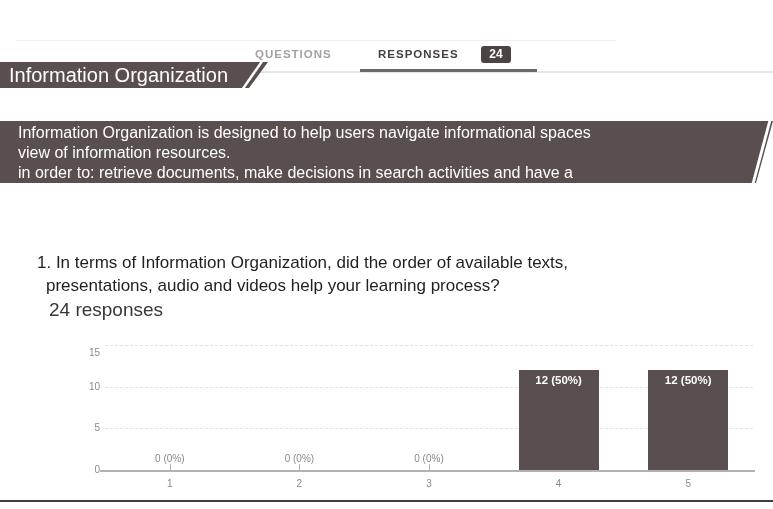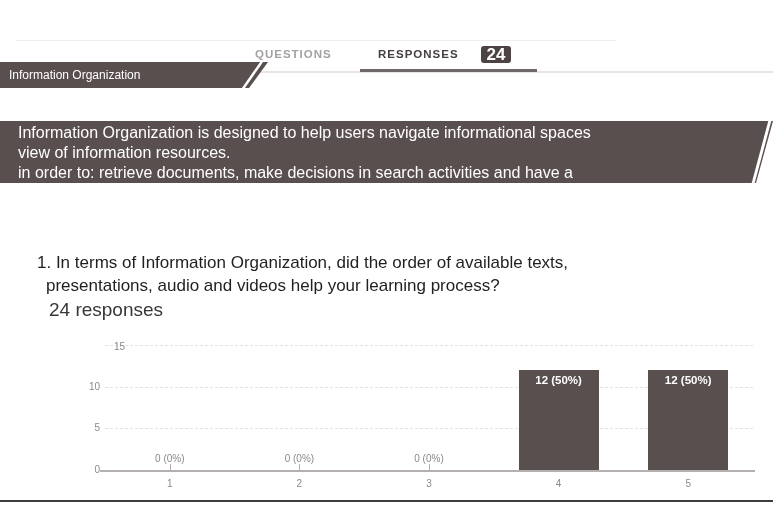--- a/index.html
+++ b/index.html
@@ -12,36 +12,36 @@
   }
   
   .tabbar{position:absolute;top:0;left:0;width:773px;height:35px;background:#ffffff;margin-top:38px;}
   .card-top-line{position:absolute;top:2px;left:16px;width:600px;height:1px;background:#efeded;}
   .tabbar-sep{position:absolute;top:33px;left:0;width:773px;height:2px;background:#e8e5e5;}
   .tab{position:absolute;top:10px;font-size:11.5px;font-weight:700;letter-spacing:1px;cursor:pointer;}
   .tab-questions{left:255px;color:#a5a1a1;}
   .tab-responses{left:378px;color:#453f3f;}
   .resp-badge{
     position:absolute;left:481px;top:8px;width:30px;height:17px;
-    border-radius:3px;color:#ffffff;font-size:17px;font-weight:700;
+    border-radius:3px;color:#ffffff;font-size:12px;font-weight:700;
     text-align:center;line-height:17px;
   }
   .tab-underline{position:absolute;left:360px;top:31px;width:177px;height:3px;background:#6f6868;}
   
   .ribbon{
     position:absolute;left:0;top:62px;width:268px;height:26px;
     clip-path:polygon(0 0,100% 0,calc(100% - 19px) 100%,0 100%);
   }
   .ribbon::after{
     content:"";position:absolute;top:-4px;bottom:-4px;right:14px;width:3px;
     background:#ffffff;transform:skewX(-35deg);
   }
   .ribbon-text{
     position:absolute;left:9px;top:0;line-height:26px;
-    font-size:12px;color:#ffffff;white-space:nowrap;
+    font-size:20px;color:#ffffff;white-space:nowrap;
   }
   
   .descbox{
     position:absolute;left:0;top:121px;width:773px;height:62px;
     clip-path:polygon(0 0,100% 0,calc(100% - 17px) 100%,0 100%);
   }
   .descbox::after{
     content:"";position:absolute;top:-2px;bottom:-2px;right:10px;width:3px;
     background:#ffffff;transform:skewX(-15deg);
   }
@@ -103,21 +103,21 @@
   </div>
   <div class="responses-count">24 responses</div>
 
   <div class="chart">
       <div class="y-label" style="top: 134px; color: rgb(141, 136, 136);">0</div>
       <div class="grid-line" style="left: 105px; width: 648px; top: 98.3333px;"></div>
       <div class="y-label" style="top: 92.3333px; color: rgb(141, 136, 136);">5</div>
       <div class="grid-line" style="left: 105px; width: 648px; top: 56.6667px;"></div>
       <div class="y-label" style="top: 50.6667px; color: rgb(141, 136, 136);">10</div>
       <div class="grid-line" style="left: 105px; width: 648px; top: 15px;"></div>
-      <div class="y-label" style="top: 11px; color: rgb(141, 136, 136); margin-left: 25px;">15</div>
+      <div class="y-label" style="top: 17px; color: rgb(141, 136, 136);">15</div>
       <div class="axis-line" style="left: 100px; width: 655px; top: 140px;"></div>
       <div class="zero-label" style="left: 134.8px; width: 70px; top: 123px; color: rgb(141, 136, 136);">0 (0%)</div>
       <div class="tick" style="left: 169.8px; top: 134px;"></div>
       <div class="x-label" style="left: 144.8px; width: 50px; top: 148px; color: rgb(141, 136, 136);">1</div>
       <div class="zero-label" style="left: 264.4px; width: 70px; top: 123px; color: rgb(141, 136, 136);">0 (0%)</div>
       <div class="tick" style="left: 299.4px; top: 134px;"></div>
       <div class="x-label" style="left: 274.4px; width: 50px; top: 148px; color: rgb(141, 136, 136);">2</div>
       <div class="zero-label" style="left: 394px; width: 70px; top: 123px; color: rgb(141, 136, 136);">0 (0%)</div>
       <div class="tick" style="left: 429px; top: 134px;"></div>
       <div class="x-label" style="left: 404px; width: 50px; top: 148px; color: rgb(141, 136, 136);">3</div>

